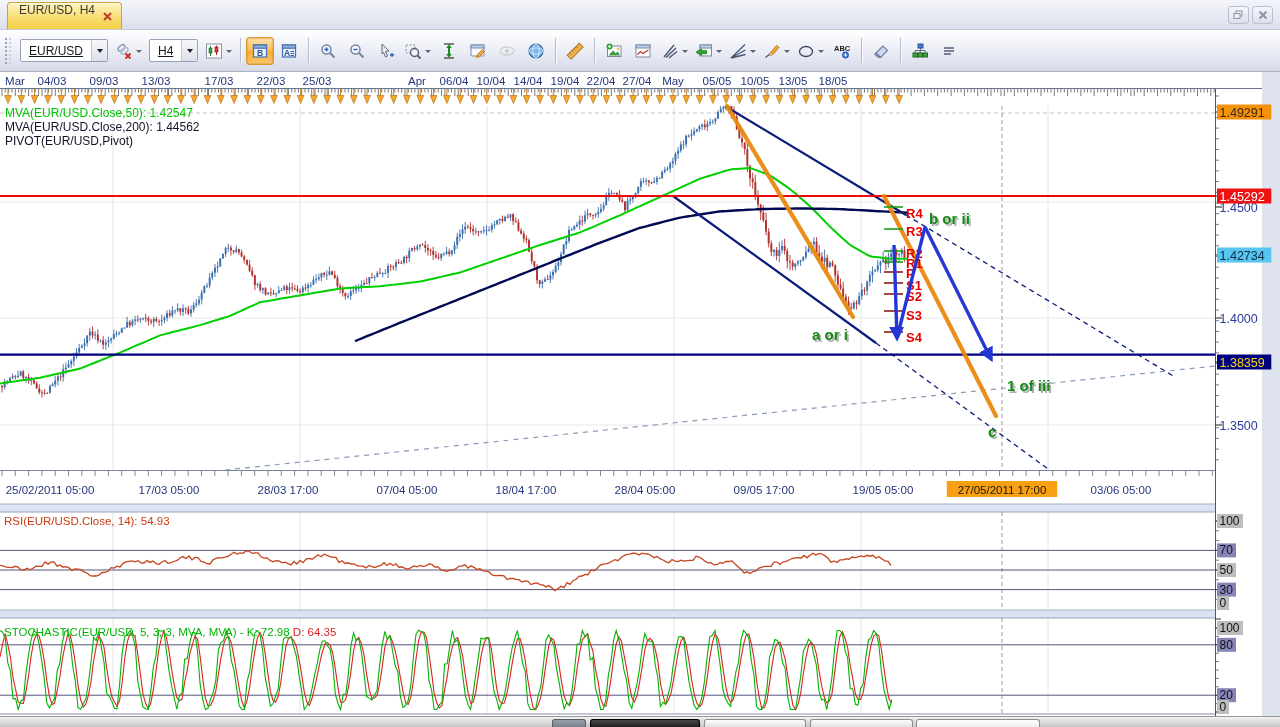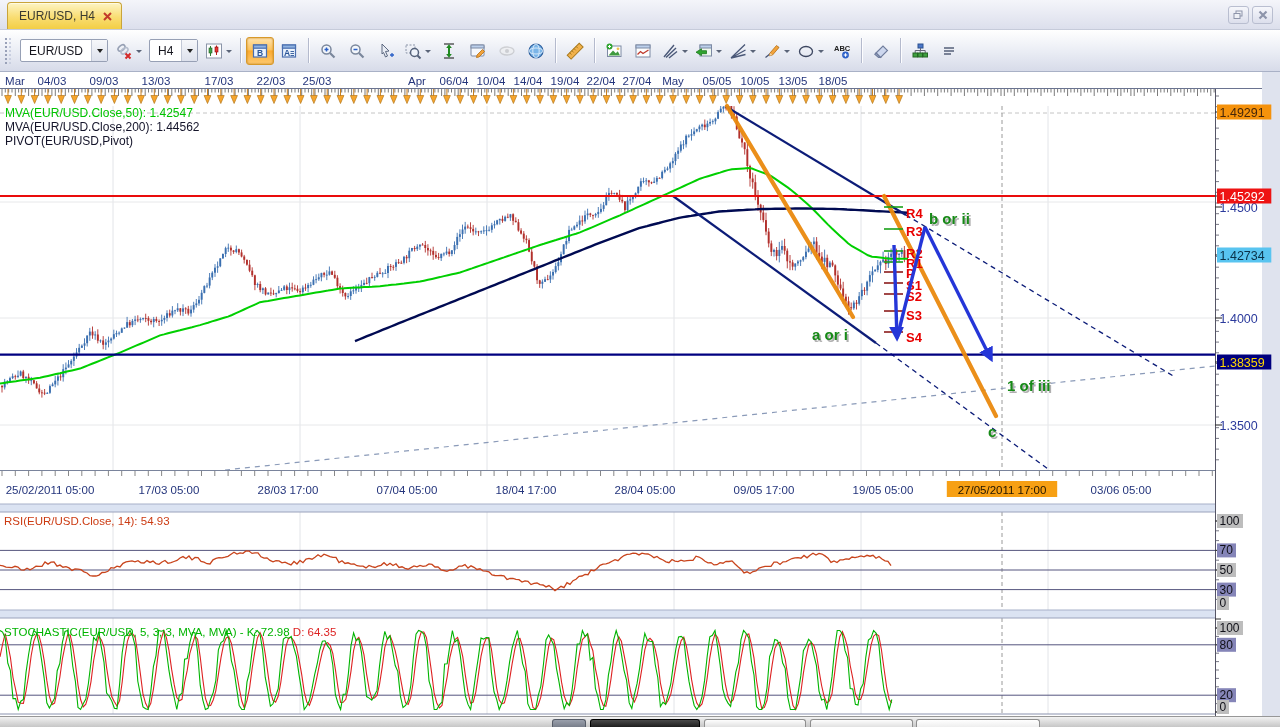--- a/index.html
+++ b/index.html
@@ -4,21 +4,21 @@
 <style>
   * { box-sizing: border-box; }
   html,body { margin:0; padding:0; }
   body { width:1280px; height:727px; overflow:hidden; font-family:"Liberation Sans",sans-serif; background:#cfd4e2; }
   .window { position:relative; width:1280px; height:727px; background:#eceef5; overflow:hidden; }
 
   
   .tabbar { position:absolute; top:0; left:0; right:0; height:30px;
     background:linear-gradient(#f4f5fa,#dcdfec); border-bottom:1px solid #c6cbda;
     display:flex; align-items:flex-end; }
-  .doc-tab { height:27px; margin-left:7px; padding:0 9px 0 11px; display:flex; align-items:center; gap:8px;
+  .doc-tab { height:27px; margin-left:7px; padding:0 9px 0 11px; display:flex; gap:8px;
     background:linear-gradient(#fdf4c4,#f9dd72 55%,#f3ce45); border:1px solid #c9a43a; border-bottom:none;
     border-radius:4px 4px 0 0; font-size:12px; color:#3a3a30; box-shadow:inset 0 1px 0 #fffbe2; }
   .tab-close { display:flex; align-items:center; }
   .win-controls { margin-left:auto; margin-right:7px; margin-bottom:5px; display:flex; gap:3px; }
   .win-btn { width:21px; height:18px; background:linear-gradient(#f6f7fb,#dcdfec);
     border:1px solid #b9bed0; border-radius:3px; display:flex; align-items:center; justify-content:center; }
 
   
   .toolbar { position:absolute; top:30px; left:0; right:0; height:42px;
     background:linear-gradient(#ffffff,#e9ecf4 55%,#d7dbe9);
@@ -28,21 +28,21 @@
   .tb-btn { height:28px; min-width:28px; border:1px solid transparent; border-radius:3px;
     display:flex; align-items:center; justify-content:center; position:relative; padding:0 2px; }
   .tb-btn.dd { padding-right:11px; }
   .tb-btn.dd::after { content:""; position:absolute; right:2px; top:12px; width:0; height:0;
     border-left:3px solid transparent; border-right:3px solid transparent; border-top:3.5px solid #5a6478; }
   .tb-btn.sel { background:linear-gradient(#ffe3ad,#fdc45f 45%,#fcab30 50%,#fdc96f);
     border-color:#d8992a; box-shadow:inset 0 0 2px #b87514; }
   .tb-btn.dis { opacity:.5; filter:grayscale(0.9); }
   .combo { height:23px; background:#fff; border:1px solid #97a0b5; border-radius:2px;
     display:flex; align-items:center; font-size:12px; color:#16161e; margin:0 3px; }
-  .combo .val { padding:0 8px 0 8px; }
+  .combo .val { padding:0 8px 0 8px;text-decoration:underline; }
   .combo .arrow-box { width:16px; height:100%; display:flex; align-items:center; justify-content:center;
     border-left:1px solid #c2c8d6; background:linear-gradient(#f6f7fa,#dde1ec); }
   .tri { width:0; height:0; border-left:3.5px solid transparent; border-right:3.5px solid transparent; border-top:4px solid #222; }
 
   
   #chart { position:absolute; top:72px; left:0; }
 
   
   .taskbar { position:absolute; top:716px; left:0; right:0; height:11px;
     background:linear-gradient(#f2f2f2,#c6c6c6); border-top:1px solid #979797; }

